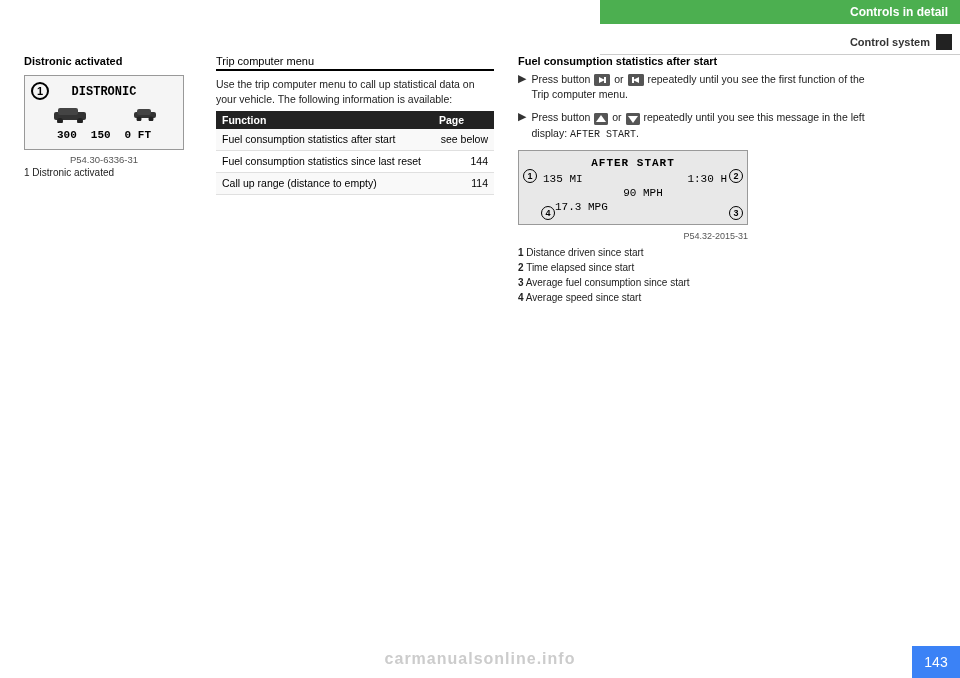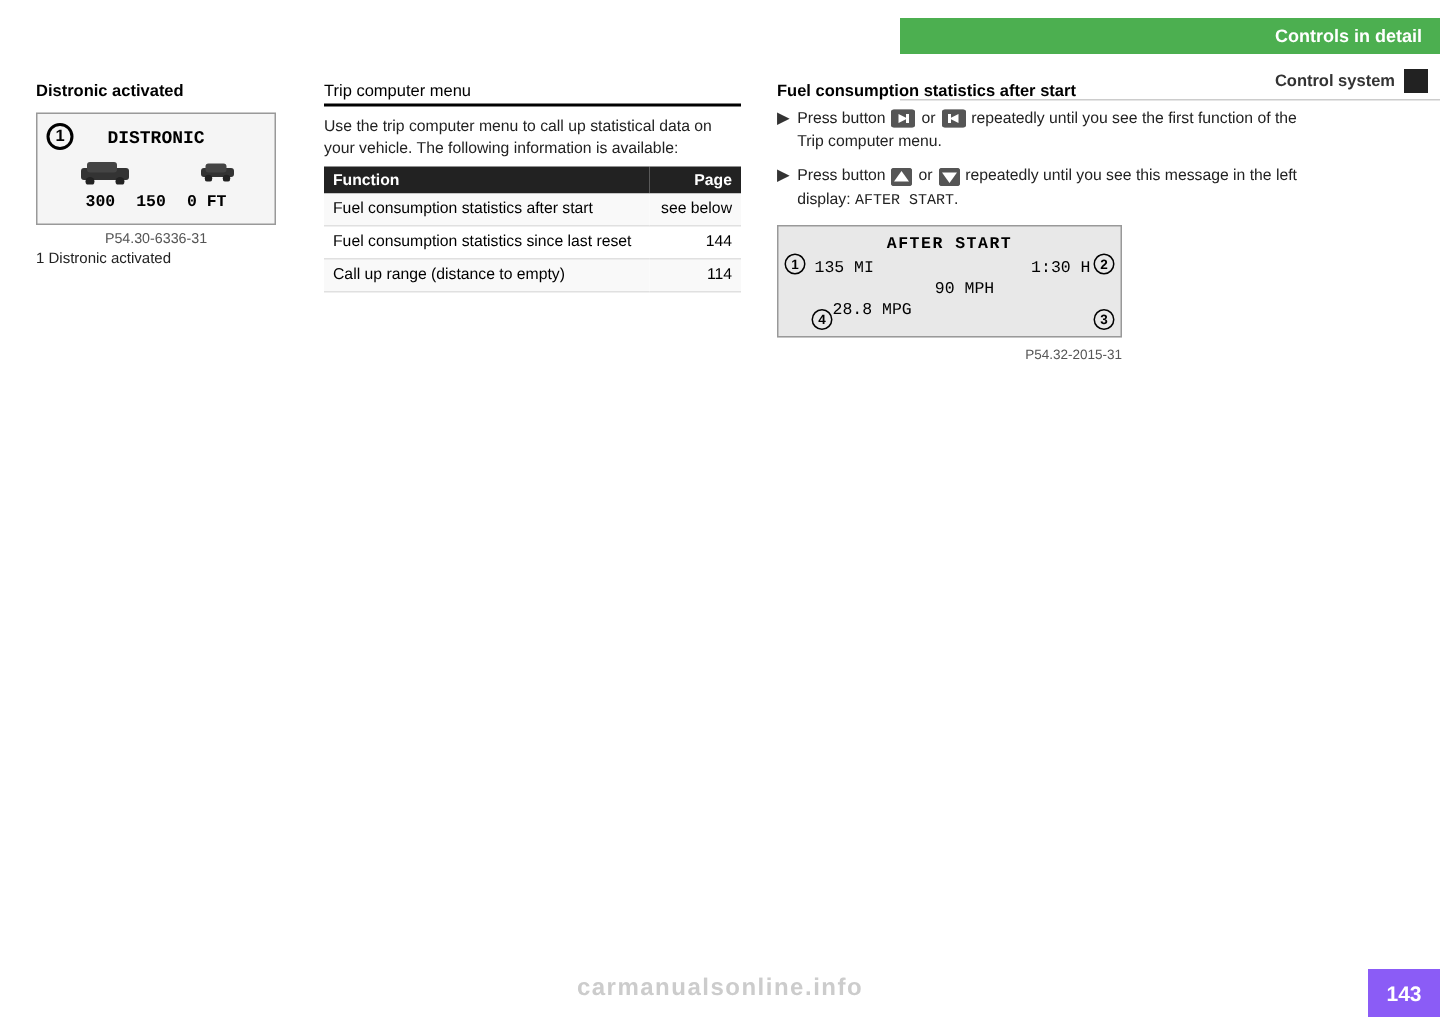--- a/index.html
+++ b/index.html
@@ -10,21 +10,21 @@
       font-family: Arial, Helvetica, sans-serif;
       font-size: 11px;
       color: #000;
       overflow: hidden;
       position: relative;
     }
 
     
     .header-section {
       position: absolute;
-      top: 12px;
+      top: 0;
       right: 0;
       width: 360px;
     }
     .header-title-bar {
       background: #4caf50;
       color: #fff;
       font-weight: bold;
       font-size: 12px;
       text-align: right;
       padding: 5px 12px 5px 20px;
@@ -51,23 +51,23 @@
       background: #222;
     }
 
     
     .page-number {
       position: absolute;
       bottom: 0;
       right: 0;
       width: 48px;
       height: 32px;
-      background: #8b5cf6;
+      background: #3b82f6;
       color: #fff;
-      font-weight: bold;
+      font-weight: normal;
       font-size: 14px;
       display: flex;
       align-items: center;
       justify-content: center;
     }
 
     
     .watermark {
       position: absolute;
       bottom: 10px;
@@ -208,21 +208,21 @@
     }
     .func-table th {
       background: #222;
       color: #fff;
       text-align: left;
       padding: 3px 6px;
       font-size: 10.5px;
       font-weight: bold;
     }
     .func-table th.right {
-      text-align: right;
+      text-align: left;
     }
     .func-table td {
       padding: 3px 6px;
       border-bottom: 1px solid #e0e0e0;
       vertical-align: top;
       line-height: 1.4;
     }
     .func-table td.right {
       text-align: right;
       white-space: nowrap;
@@ -471,29 +471,35 @@
             <span style="margin-left:16px;">135 MI</span>
           </span>
           <span>
             <span>1:30 H</span>
             <span style="margin-left:12px;"></span>
           </span>
         </div>
         <div class="after-start-row2">
           <span style="margin-left:20px;">90 MPH</span>
         </div>
-        <div style="margin-left:28px; font-family:'Courier New',monospace; font-size:11px;">28.8 MPG</div>
+        <div style="margin-left:28px; font-family:'Courier New',monospace; font-size:11px;">17.3 MPG</div>
 
         <div class="circle-num-abs" style="top:18px; left:4px;">1</div>
         <div class="circle-num-abs" style="top:18px; right:4px;">2</div>
         <div class="circle-num-abs" style="bottom:4px; left:22px;">4</div>
         <div class="circle-num-abs" style="bottom:4px; right:4px;">3</div>
       </div>
       <div style="font-size:9px; color:#555; text-align:right; width:230px; margin-top:2px;">P54.32-2015-31</div>
     </div>
 
+    <div class="numbered-list" id="numbered-list">
+        <div class="numbered-list-item"><strong>1</strong> Distance driven since start</div>
+        <div class="numbered-list-item"><strong>2</strong> Time elapsed since start</div>
+        <div class="numbered-list-item"><strong>3</strong> Average fuel consumption since start</div>
+        <div class="numbered-list-item"><strong>4</strong> Average speed since start</div>
+      </div>
   </div>
 
 </div>
 
 <div class="page-number">143</div>
 
 <div class="watermark">carmanualsonline.info</div>
 
 </body></html>

